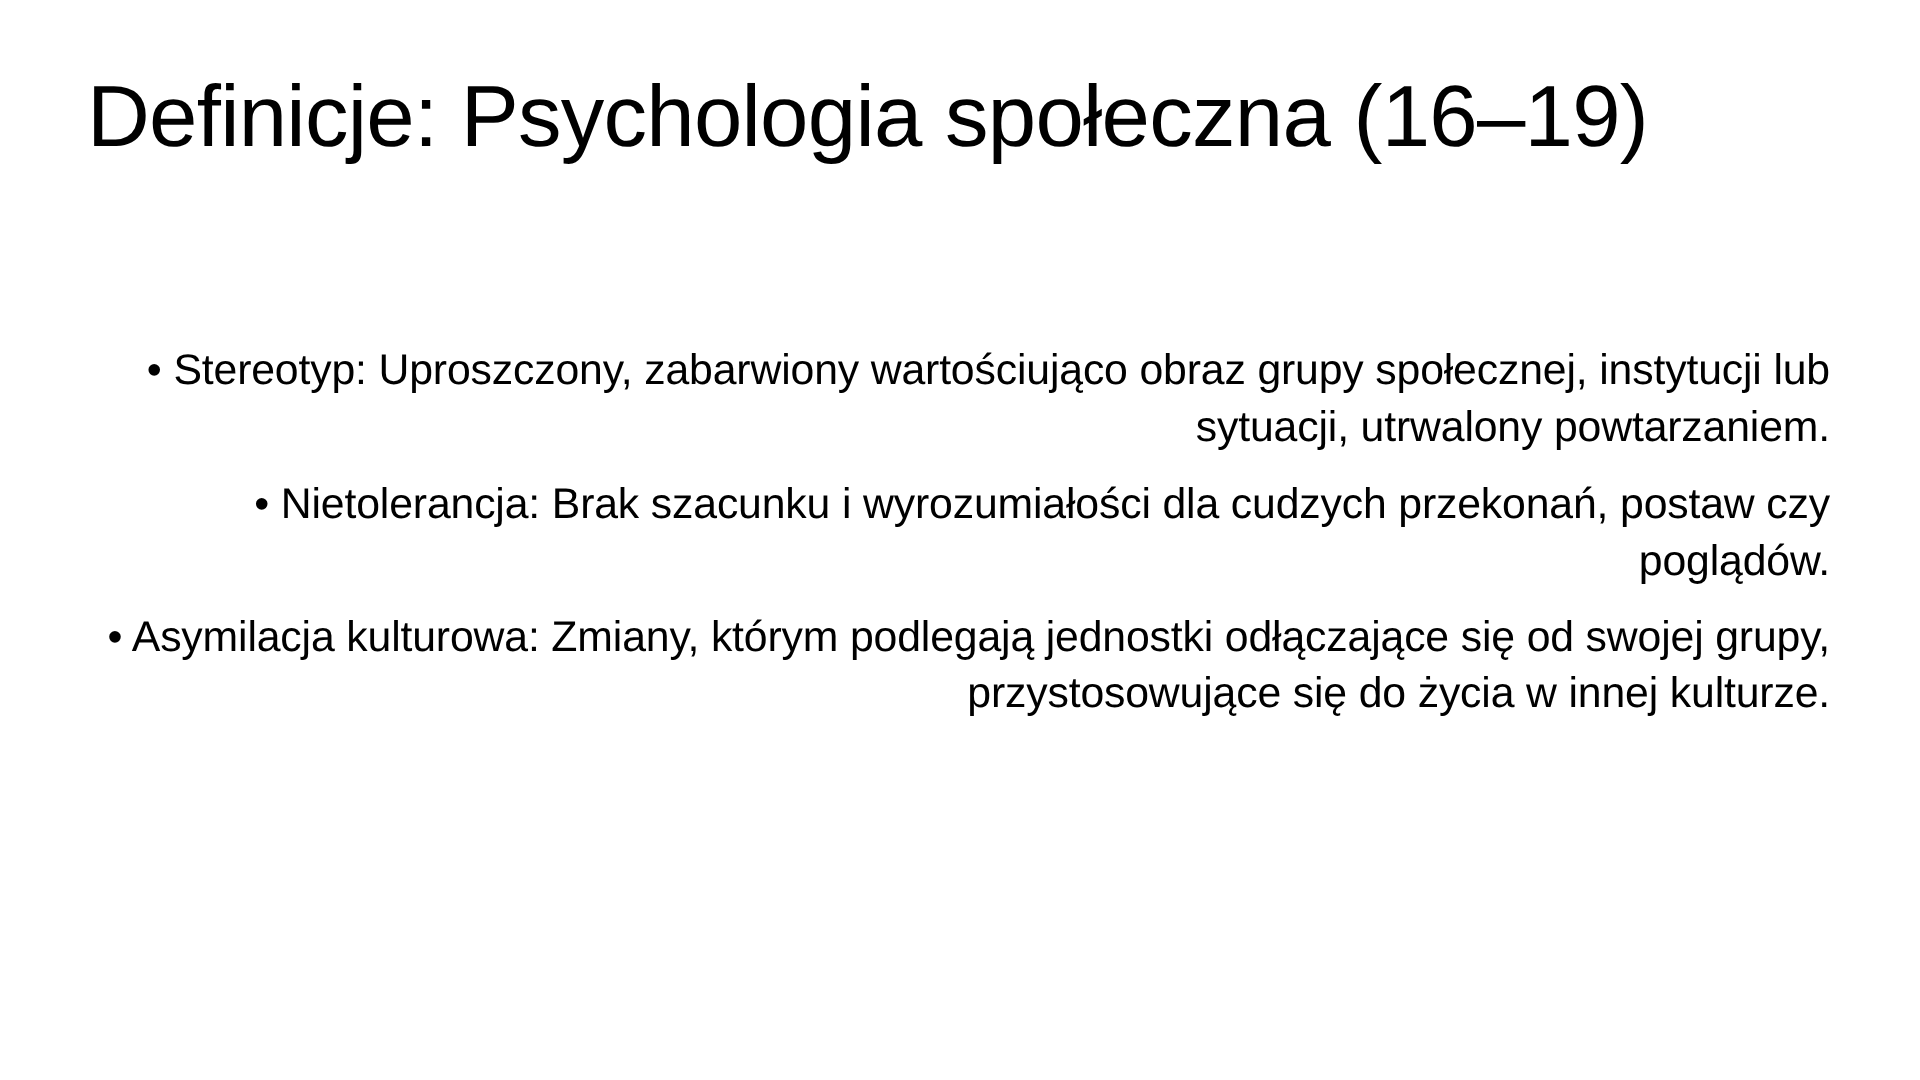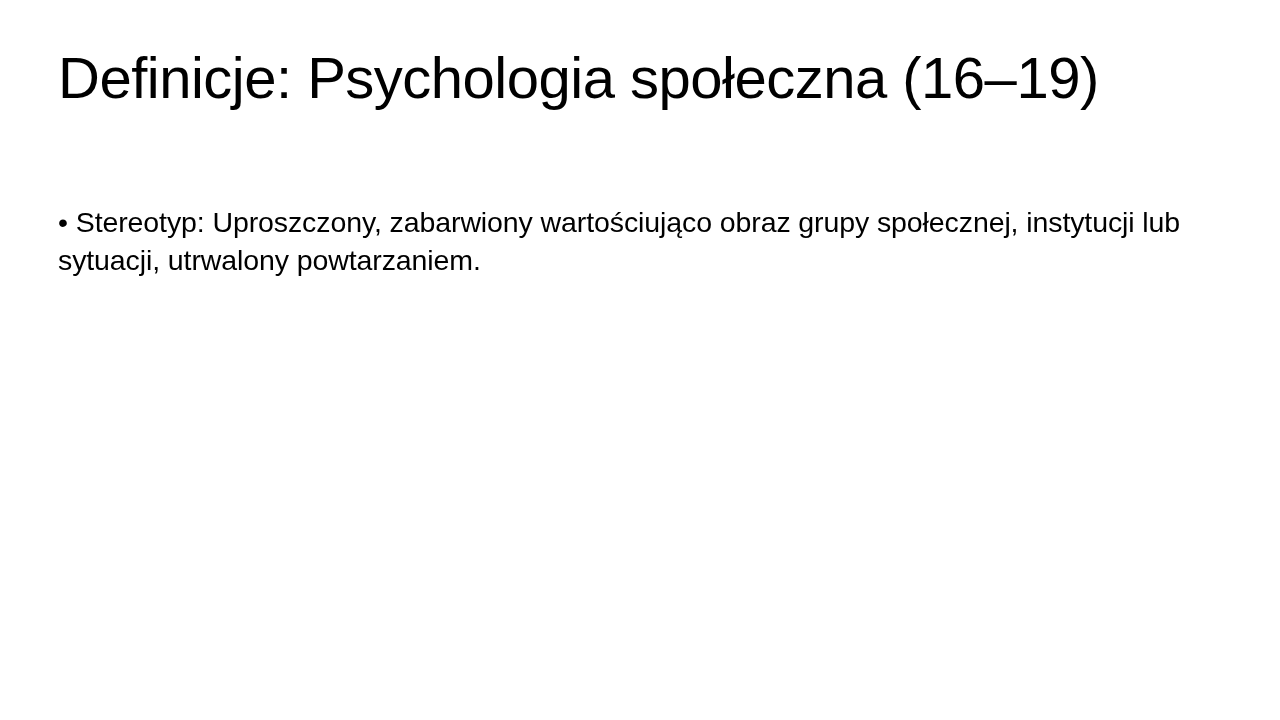--- a/index.html
+++ b/index.html
@@ -29,22 +29,23 @@
     font-size: 58px;
     line-height: 1.12;
     font-weight: 400;
     letter-spacing: -0.5px;
     color: #000000;
     white-space: nowrap;
   }
   .body-block {
     position: absolute;
     left: 58px;
-    top: 204px;
+    top: 229px;
     width: 1162px;
+    text-align: right;
   }
   .bullet-item {
     font-size: 28.5px;
     line-height: 1.33;
     font-weight: 400;
     letter-spacing: -0.1px;
     color: #000000;
     margin: 0 0 13px 0;
     text-indent: 0;
   }
@@ -63,17 +64,25 @@
   <div class="slide-title">Definicje: Psychologia społeczna (16–19)</div>
 
   <div class="body-block">
 
     <p class="bullet-item">
       <span class="bullet-mark">•</span>
       <span>Stereotyp: Uproszczony, zabarwiony wartościująco obraz grupy społecznej, instytucji lub sytuacji, utrwalony powtarzaniem.</span>
     </p>
 
 
+    <p class="bullet-item">
+      <span class="bullet-mark">•</span>
+      <span>Nietolerancja: Brak szacunku i wyrozumiałości dla cudzych przekonań, postaw czy poglądów.</span>
+    </p>
 
+    <p class="bullet-item">
+      <span class="bullet-mark">•</span>
+      <span>Asymilacja kulturowa: Zmiany, którym podlegają jednostki odłączające się od swojej grupy, przystosowujące się do życia w innej kulturze.</span>
+    </p>
 
   </div>
 
 </div>
 
 </body></html>

